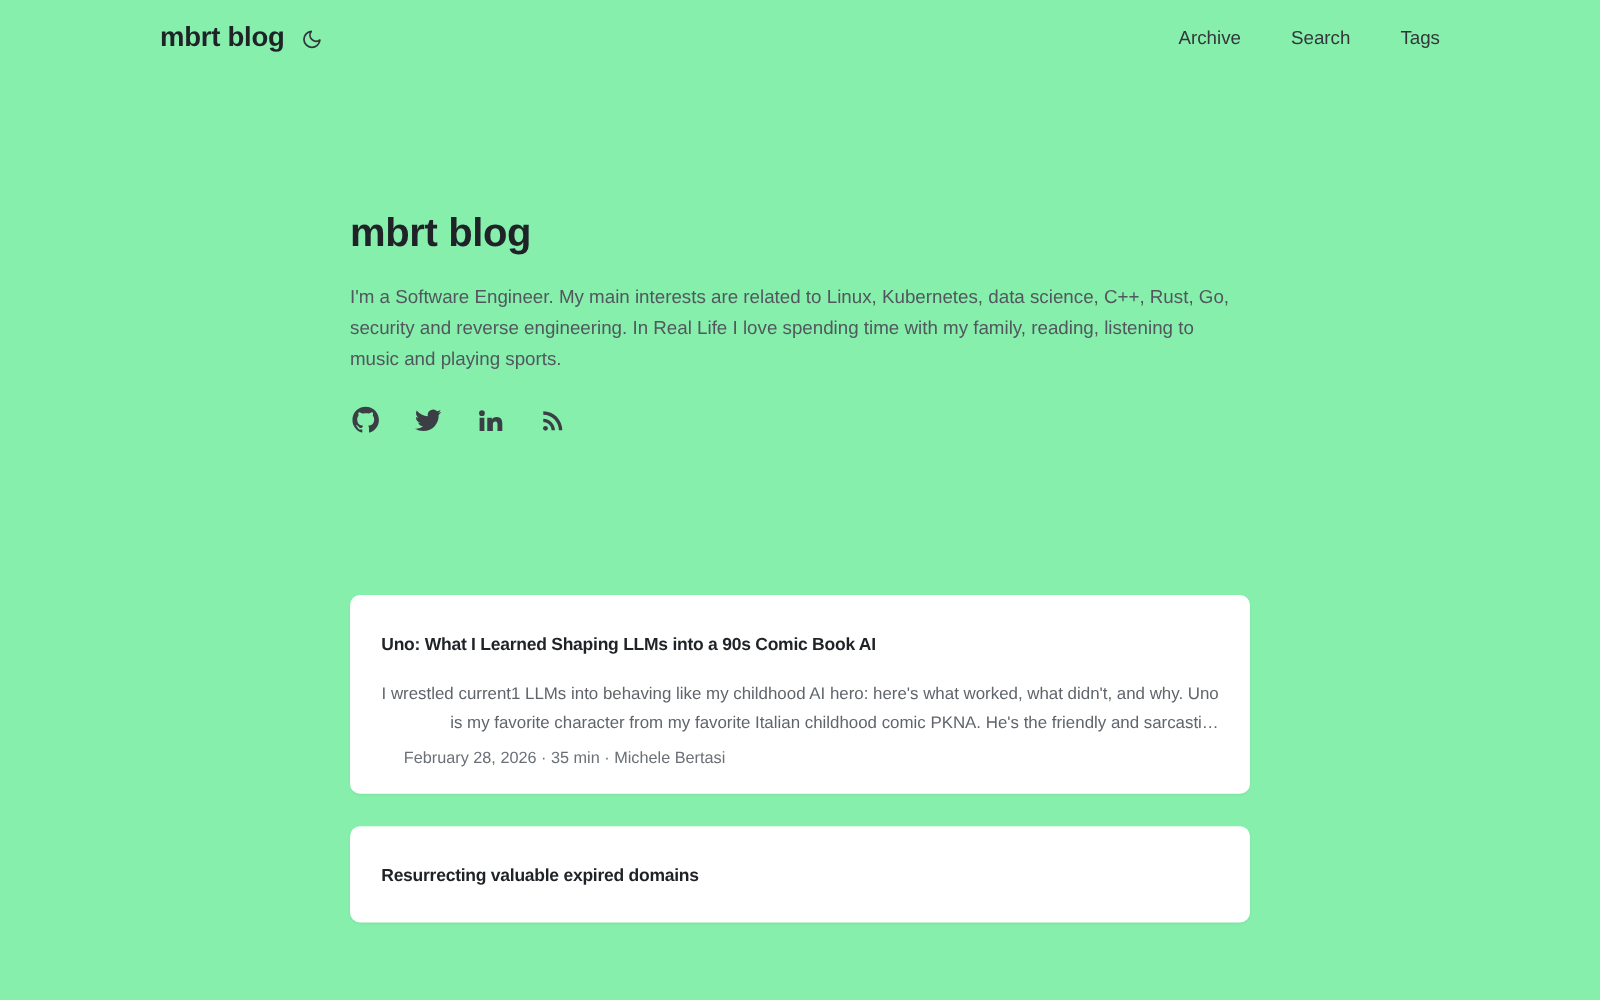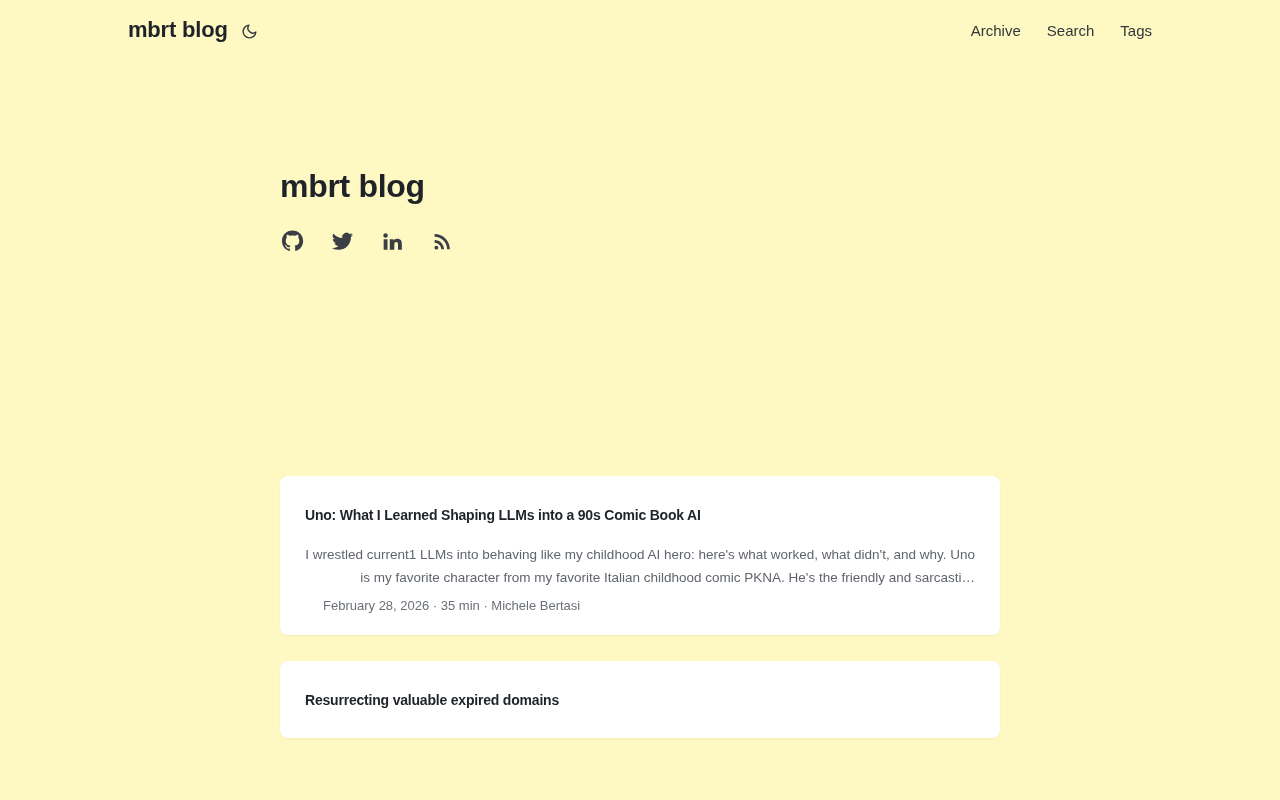--- a/index.html
+++ b/index.html
@@ -10,21 +10,21 @@
     height: 800px;
     background: #f4f4f5;
     font-family: "Liberation Sans", sans-serif;
     color: #1f2328;
     overflow: hidden;
   }
   .page {
     width: 1280px;
     height: 800px;
     position: relative;
-    background: #fef9c3;
+    background: #86efac;
   }
 
   
   .site-header {
     height: 60px;
     display: flex;
     align-items: center;
     padding: 0 128px;
   }
   .brand-wrap {
@@ -45,21 +45,21 @@
     align-items: center;
     justify-content: center;
     cursor: pointer;
     color: #33363b;
     margin-top: 2px;
   }
   .nav {
     margin-left: auto;
     display: flex;
     align-items: center;
-    gap: 26px;
+    gap: 40px;
   }
   .nav-link {
     font-size: 15px;
     color: #33363b;
     text-decoration: none;
     cursor: pointer;
   }
 
   
   .profile {
@@ -154,20 +154,21 @@
     </div>
     <div class="nav">
       <a class="nav-link">Archive</a>
       <a class="nav-link">Search</a>
       <a class="nav-link">Tags</a>
     </div>
   </div>
 
   <div class="profile">
     <h1>mbrt blog</h1>
+    <div class="profile-desc">I'm a Software Engineer. My main interests are related to Linux, Kubernetes, data science, C++, Rust, Go, security and reverse engineering. In Real Life I love spending time with my family, reading, listening to music and playing sports.</div>
     <div class="social">
       <span class="social-icon">
         <svg width="23" height="23" viewBox="0 0 24 24" fill="currentColor">
           <path d="M12 .5C5.73.5.99 5.24.99 11.5c0 4.86 3.15 8.98 7.52 10.44.55.1.75-.24.75-.53 0-.26-.01-1.13-.02-2.05-3.06.66-3.71-1.3-3.71-1.3-.5-1.28-1.23-1.62-1.23-1.62-1-.68.08-.67.08-.67 1.11.08 1.69 1.14 1.69 1.14.98 1.69 2.58 1.2 3.21.92.1-.72.39-1.2.7-1.48-2.44-.28-5.01-1.22-5.01-5.45 0-1.2.43-2.19 1.14-2.96-.12-.28-.5-1.41.1-2.94 0 0 .93-.3 3.05 1.13a10.5 10.5 0 0 1 2.78-.37c.94 0 1.9.13 2.78.37 2.12-1.43 3.04-1.13 3.04-1.13.61 1.53.23 2.66.12 2.94.71.77 1.14 1.76 1.14 2.96 0 4.24-2.58 5.17-5.03 5.44.4.34.75 1.01.75 2.04 0 1.47-.01 2.66-.01 3.02 0 .29.2.64.76.53 4.36-1.46 7.51-5.58 7.51-10.44C23.01 5.24 18.27.5 12 .5z"></path>
         </svg>
       </span>
       <span class="social-icon">
         <svg width="23" height="23" viewBox="0 0 24 24" fill="currentColor">
           <path d="M23 4.9c-.8.36-1.7.6-2.6.71a4.56 4.56 0 0 0 2-2.5c-.88.52-1.85.9-2.88 1.1a4.52 4.52 0 0 0-7.72 4.13A12.84 12.84 0 0 1 2.5 3.6a4.5 4.5 0 0 0 1.4 6.04 4.47 4.47 0 0 1-2.05-.57v.06a4.52 4.52 0 0 0 3.63 4.44c-.34.1-.7.14-1.07.14-.26 0-.52-.02-.77-.07a4.53 4.53 0 0 0 4.22 3.14A9.07 9.07 0 0 1 1 18.7a12.8 12.8 0 0 0 6.93 2.03c8.31 0 12.86-6.89 12.86-12.86 0-.2 0-.39-.01-.58A9.18 9.18 0 0 0 23 4.9z"></path>
         </svg>

